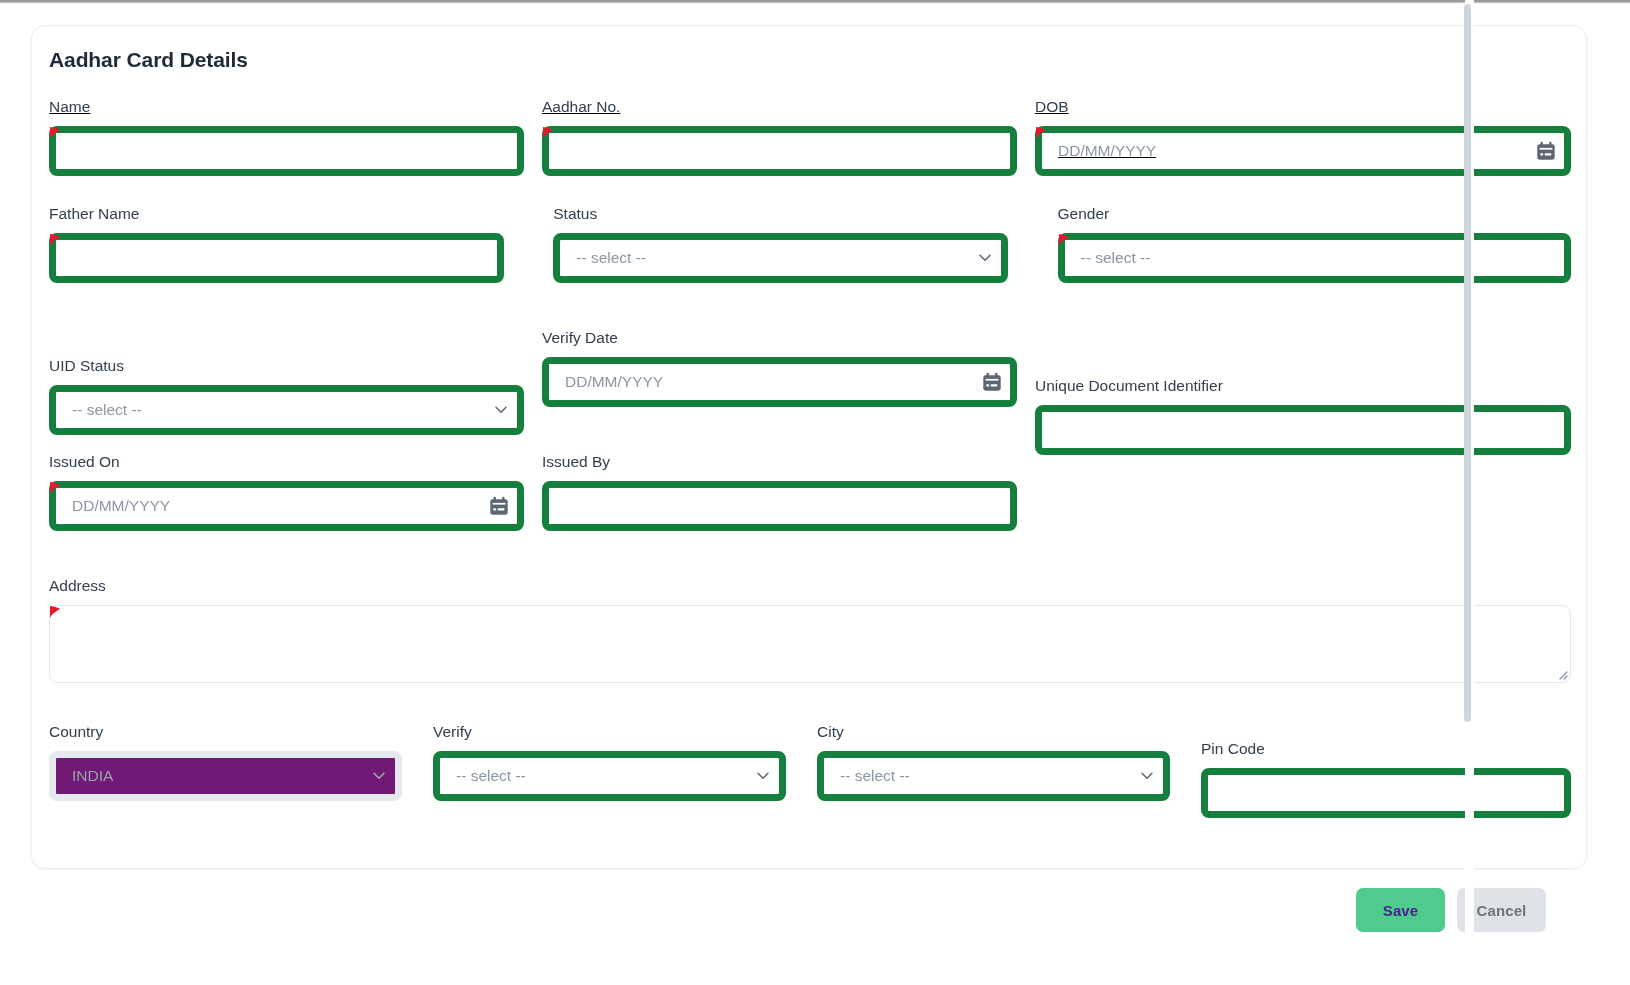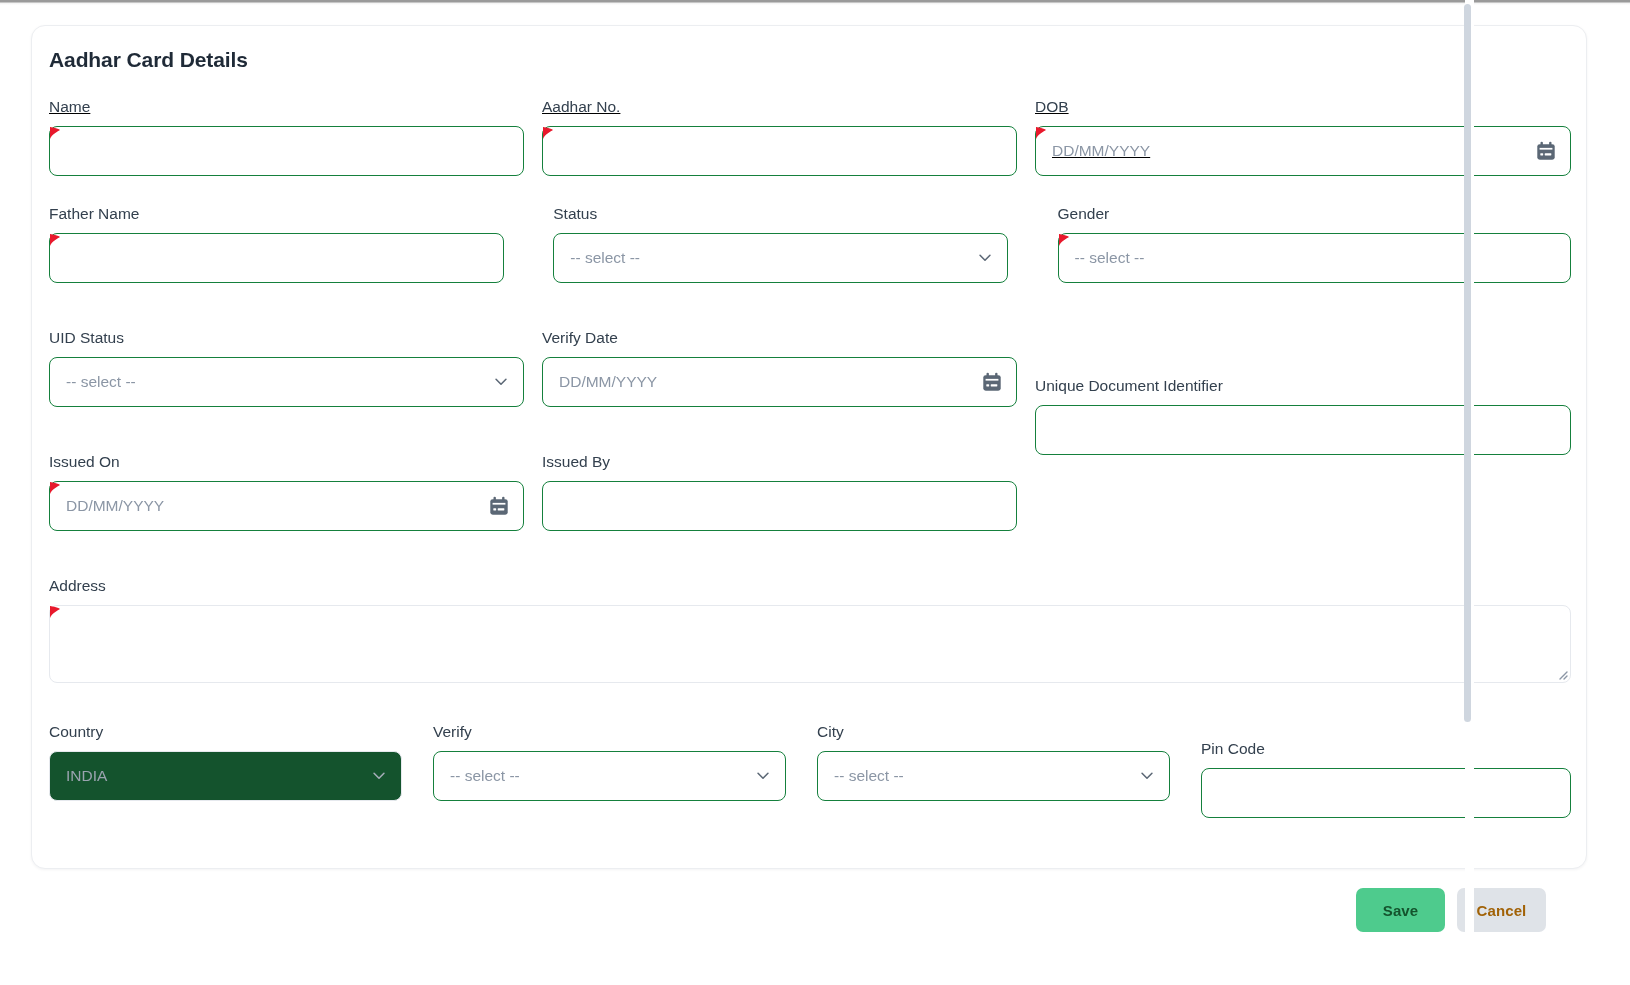--- a/index.html
+++ b/index.html
@@ -81,38 +81,38 @@
   }
 
   .ctl-wrap {
     position: relative;
     width: 100%;
   }
 
   .ctl {
     width: 100%;
     height: 50px;
-    border: 1px solid #15803d;
+    border: 7px solid #15803d;
     border-radius: 8px;
     background: #ffffff;
     font-family: "Liberation Sans", sans-serif;
     font-size: 15.5px;
     color: #4b5563;
     padding: 0 16px;
     outline: none;
     display: flex;
     align-items: center;
   }
 
   .ctl.placeholder-txt { color: #8b96a5; }
 
   input.ctl::placeholder { color: #8b96a5; opacity: 1; }
 
   .ctl.disabled {
-    background: #14532d;
+    background: #701a75;
     color: #9aa3af;
     border-color: #e6e9ee;
   }
 
   
   .req {
     position: absolute;
     left: 0px;
     top: 0px;
     width: 14px;
@@ -188,22 +188,22 @@
     font-weight: bold;
     cursor: pointer;
     height: 44px;
     width: 89px;
     display: flex;
     align-items: center;
     justify-content: center;
     letter-spacing: 0.1px;
   }
 
-  .btn-save { background: #4ecb8d; color: #14532d; }
-  .btn-cancel { background: #dfe3e8; color: #a16207; }
+  .btn-save { background: #4ecb8d; color: #4c1d95; }
+  .btn-cancel { background: #dfe3e8; color: #737373; }
 
   
   .scroll-track {
     position: absolute;
     right: 2px;
     top: 0px;
     width: 9px;
     height: 985px;
     background: #ffffff;
   }
@@ -307,21 +307,21 @@
             <div class="ctl placeholder-txt">-- select --</div>
             <svg class="req" viewBox="0 0 14 18">
               <path d="M1 1 C1 1, 9 2, 11 4 C8 6, 3 8, 1 13 Z" fill="#e8192c"></path>
             </svg>
           </div>
         </div>
       </div>
 
       <div class="row" style="height:124px;">
 
-        <div class="field" style="width:475px;">
+        <div class="field" style="width:475px;margin-top:28px;">
           <span class="flabel">UID Status</span>
           <div class="ctl-wrap">
             <div class="ctl placeholder-txt">-- select --</div>
             <svg class="chev" viewBox="0 0 20 20">
               <path d="M4.5 7 L10 12.5 L15.5 7" stroke="#5b6775" stroke-width="1.7" fill="none" stroke-linecap="round" stroke-linejoin="round"></path>
             </svg>
           </div>
         </div>
 
         <div style="width:18px;"></div>

